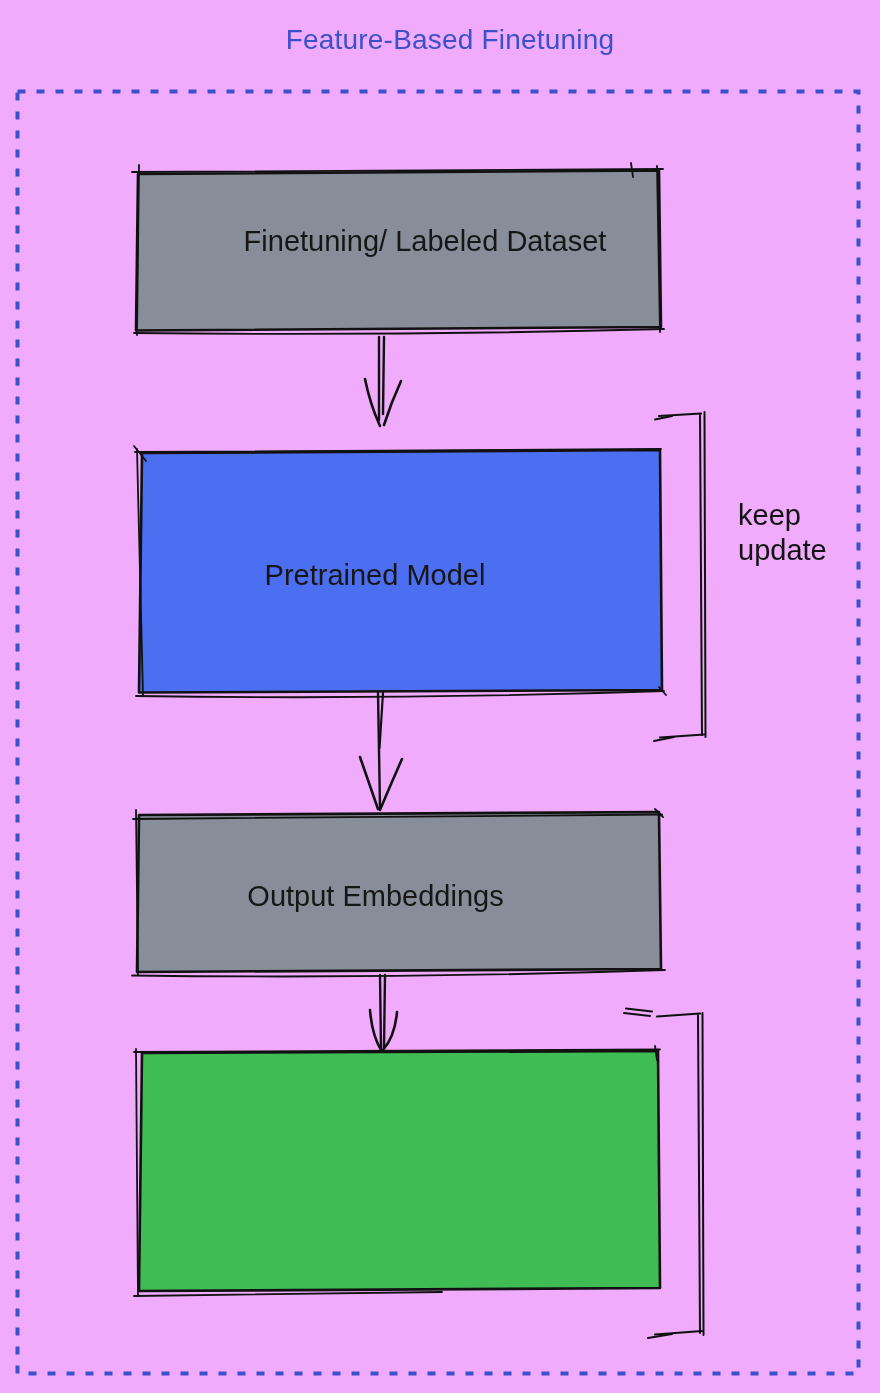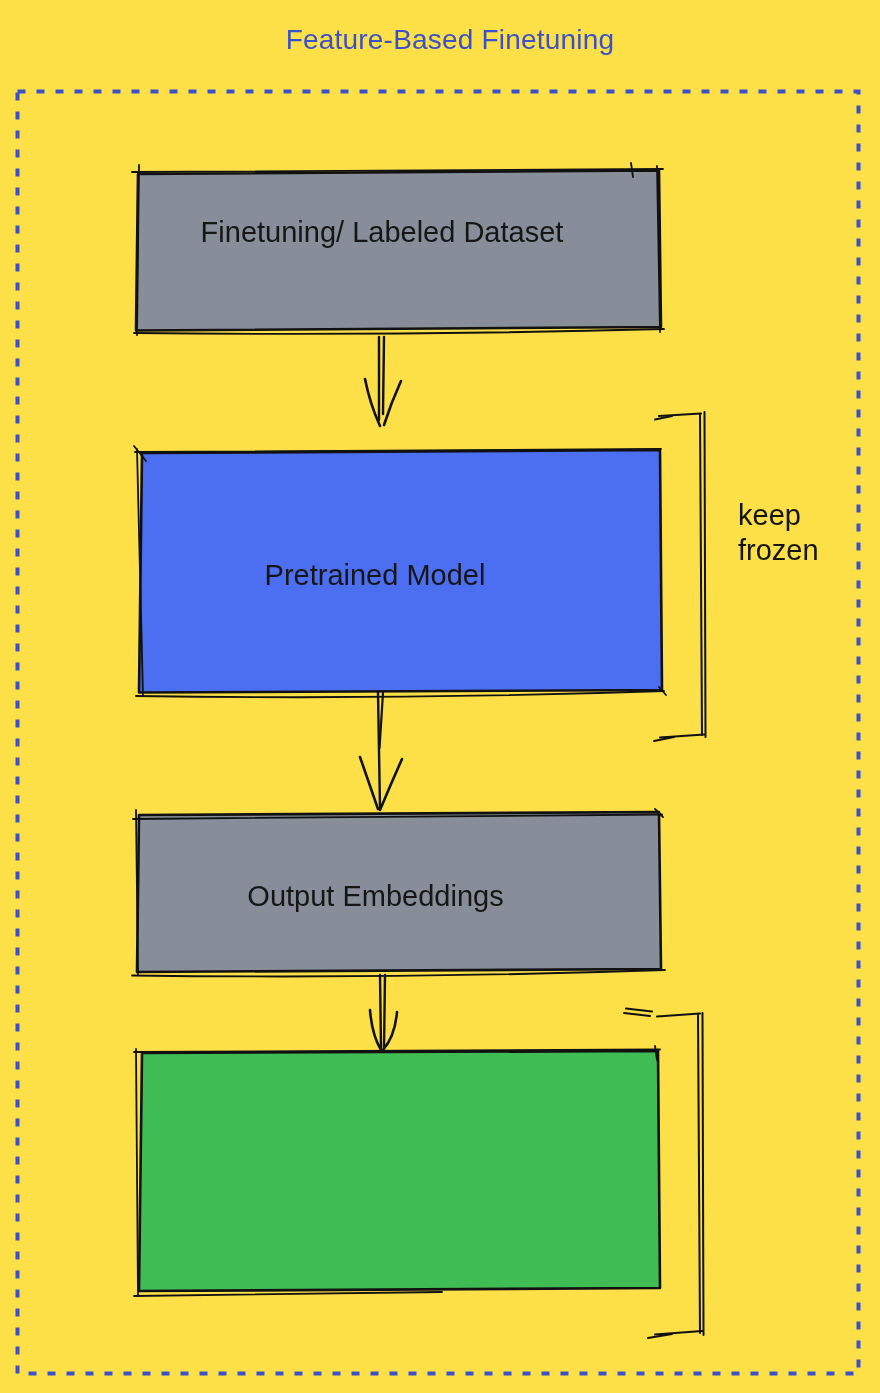--- a/index.html
+++ b/index.html
@@ -1,20 +1,20 @@
 <!DOCTYPE html>
 <html><head>
 <meta charset="utf-8">
 <style>
   html, body { margin: 0; padding: 0; background: #ffffff; }
   #stage {
     position: relative;
     width: 880px;
     height: 1393px;
-    background: #fde047;
+    background: #f0abfc;
     font-family: "Liberation Sans", sans-serif;
     overflow: hidden;
   }
   #sketch-svg { position: absolute; left: 0; top: 0; }
   .title {
     position: absolute;
     left: 0; top: 24px;
     width: 100%;
     text-align: center;
     transform: translateX(10px);
@@ -118,23 +118,23 @@
       <path d="M698,1015 L700,1333" stroke-width="2"></path>
       <path d="M702.5,1013 L703.5,1335" stroke-width="2"></path>
       <path d="M657,1016.5 L700,1013.5" stroke-width="2.2"></path>
       <path d="M624,1013 L650,1016" stroke-width="2"></path>
       <path d="M626,1008.5 L652,1011.5" stroke-width="2"></path>
       <path d="M655,1334.5 L702,1331" stroke-width="2.2"></path>
       <path d="M648,1338 L672,1334" stroke-width="2"></path>
     </g>
   </svg>
 
-  <div class="label" style="left:137px; top:215px; width:490px;">Finetuning/ Labeled Dataset</div>
+  <div class="label" style="left:137px; top:224px; width:490px;padding-left:43px;">Finetuning/ Labeled Dataset</div>
 
   <div class="label" style="left:140px; top:558px; width:470px;">Pretrained Model</div>
 
   <div class="label" style="left:138px; top:879px; width:475px;">Output Embeddings</div>
 
 
-  <div class="side-label" style="left:738px; top:498px; width:100px;">keep frozen</div>
+  <div class="side-label" style="left:738px; top:498px; width:100px;">keep update</div>
 
 
 </div>
 
 </body></html>

